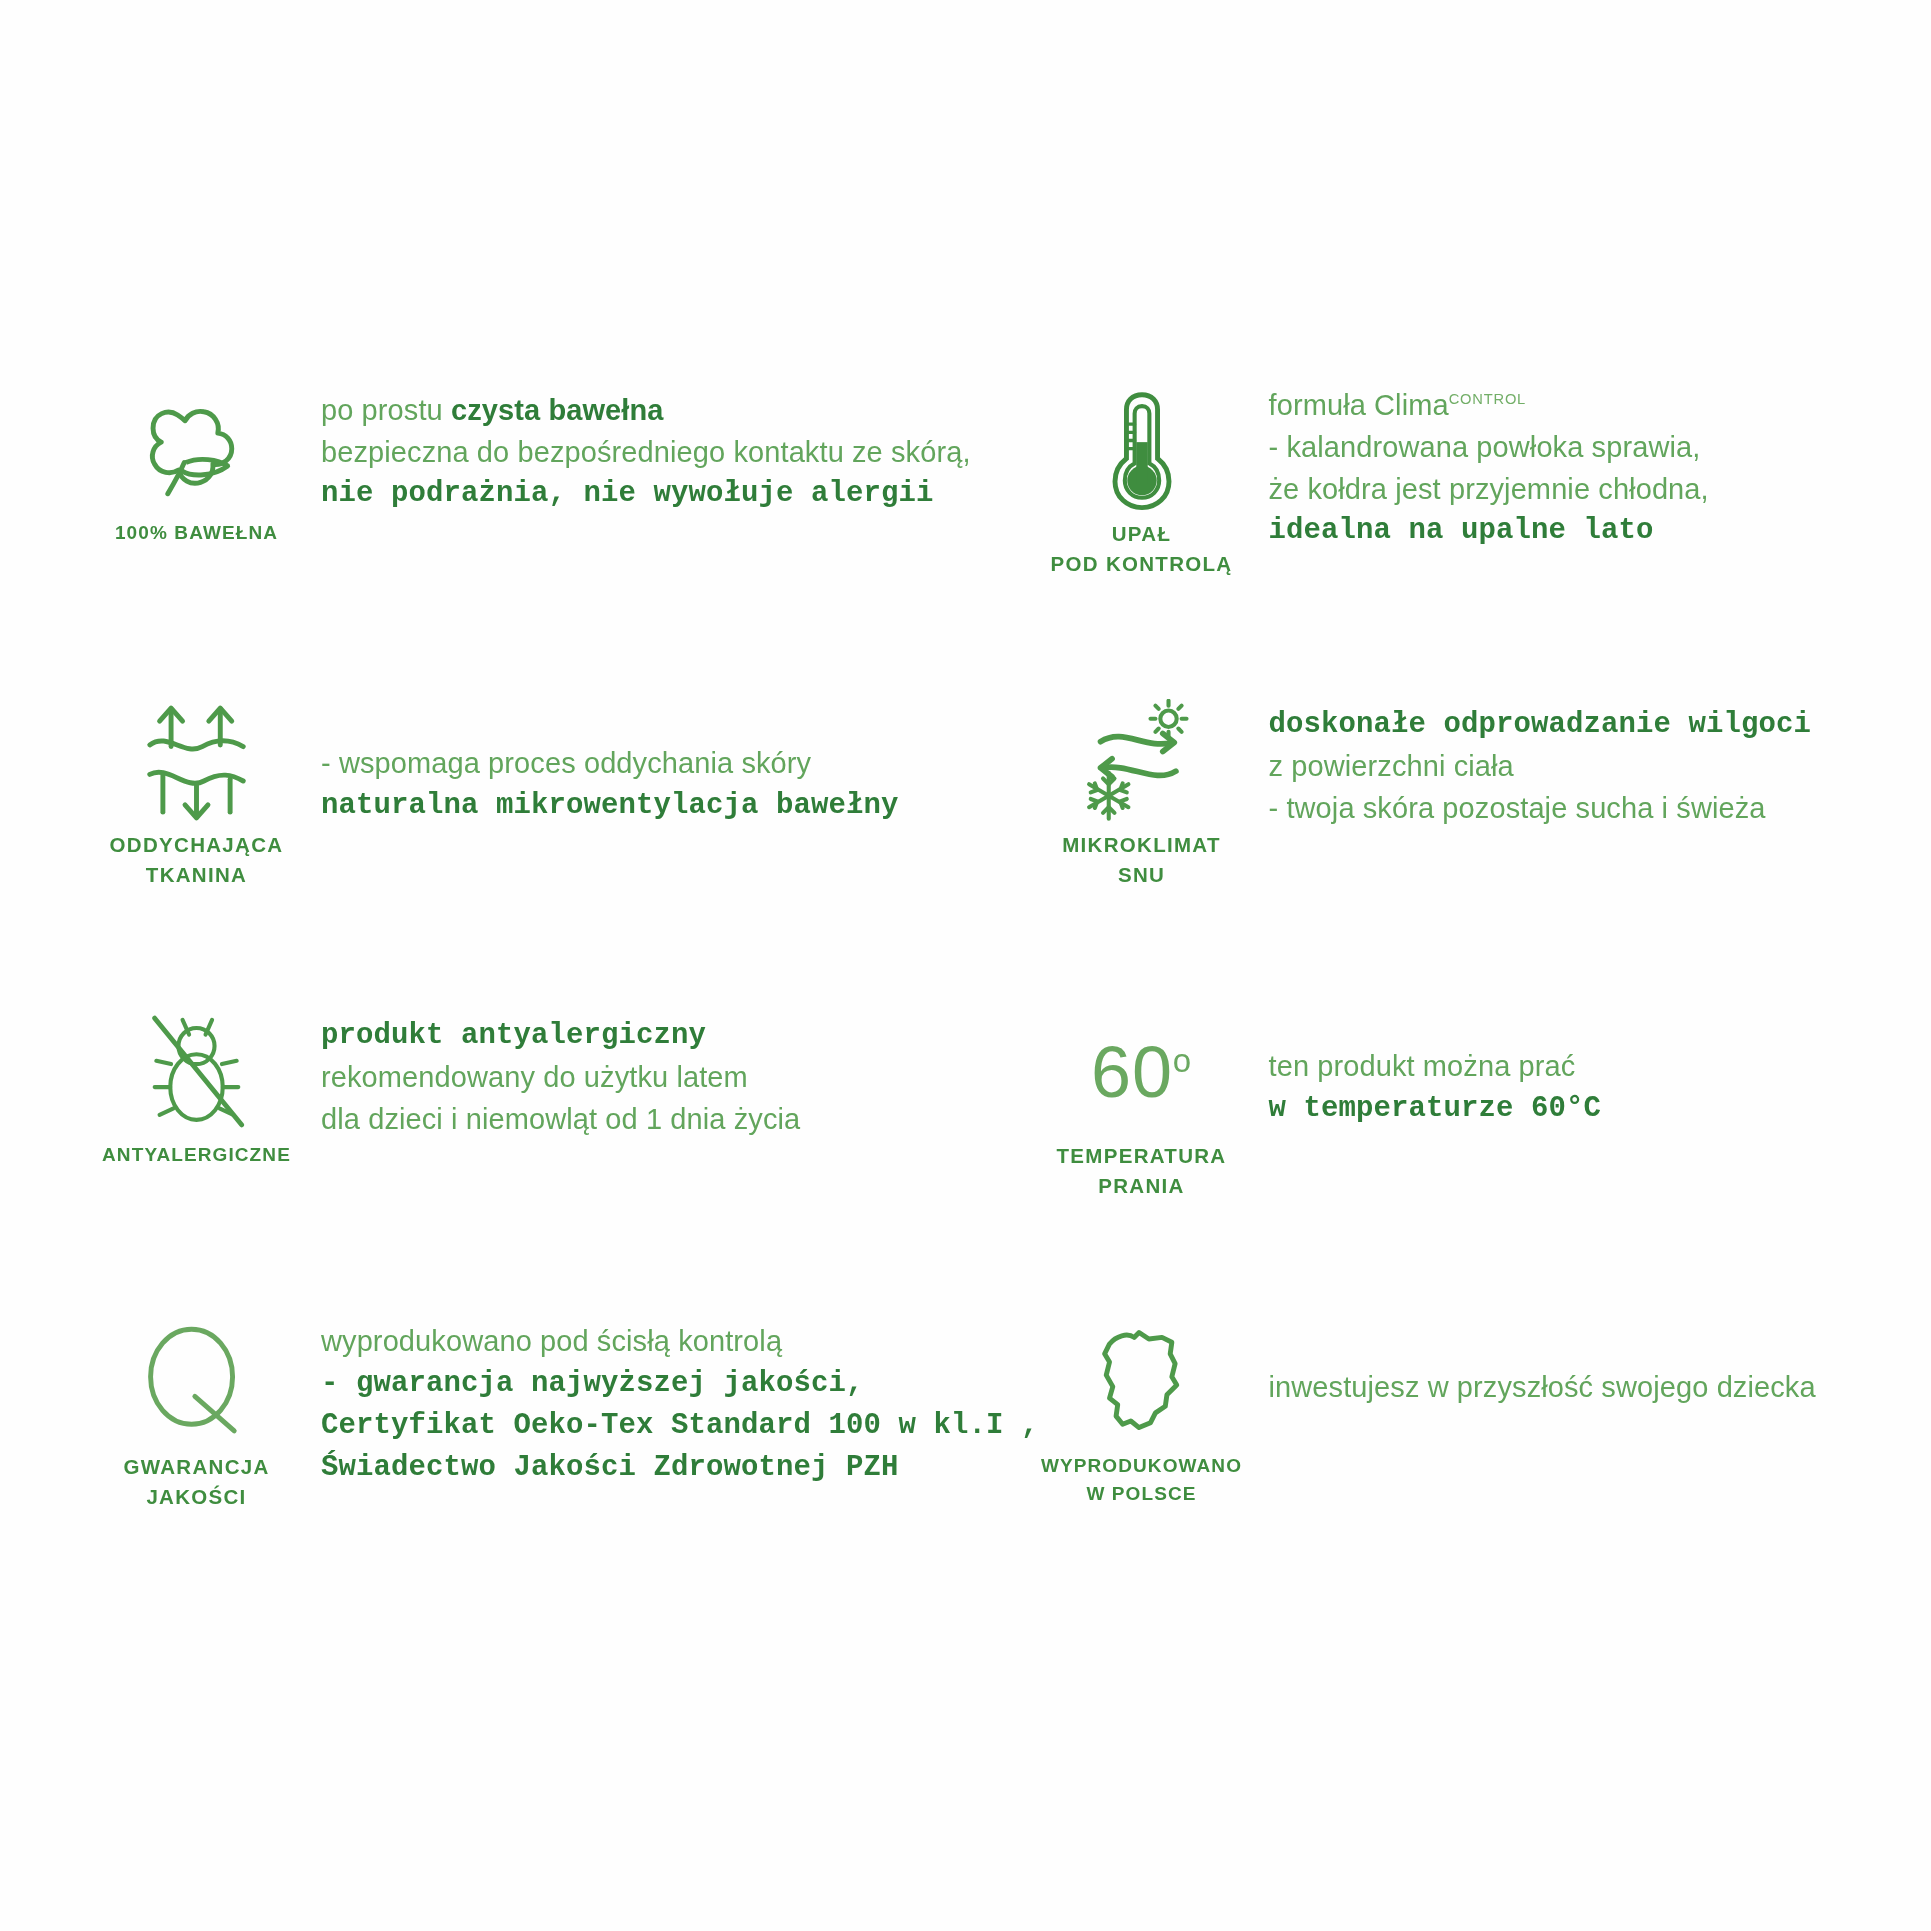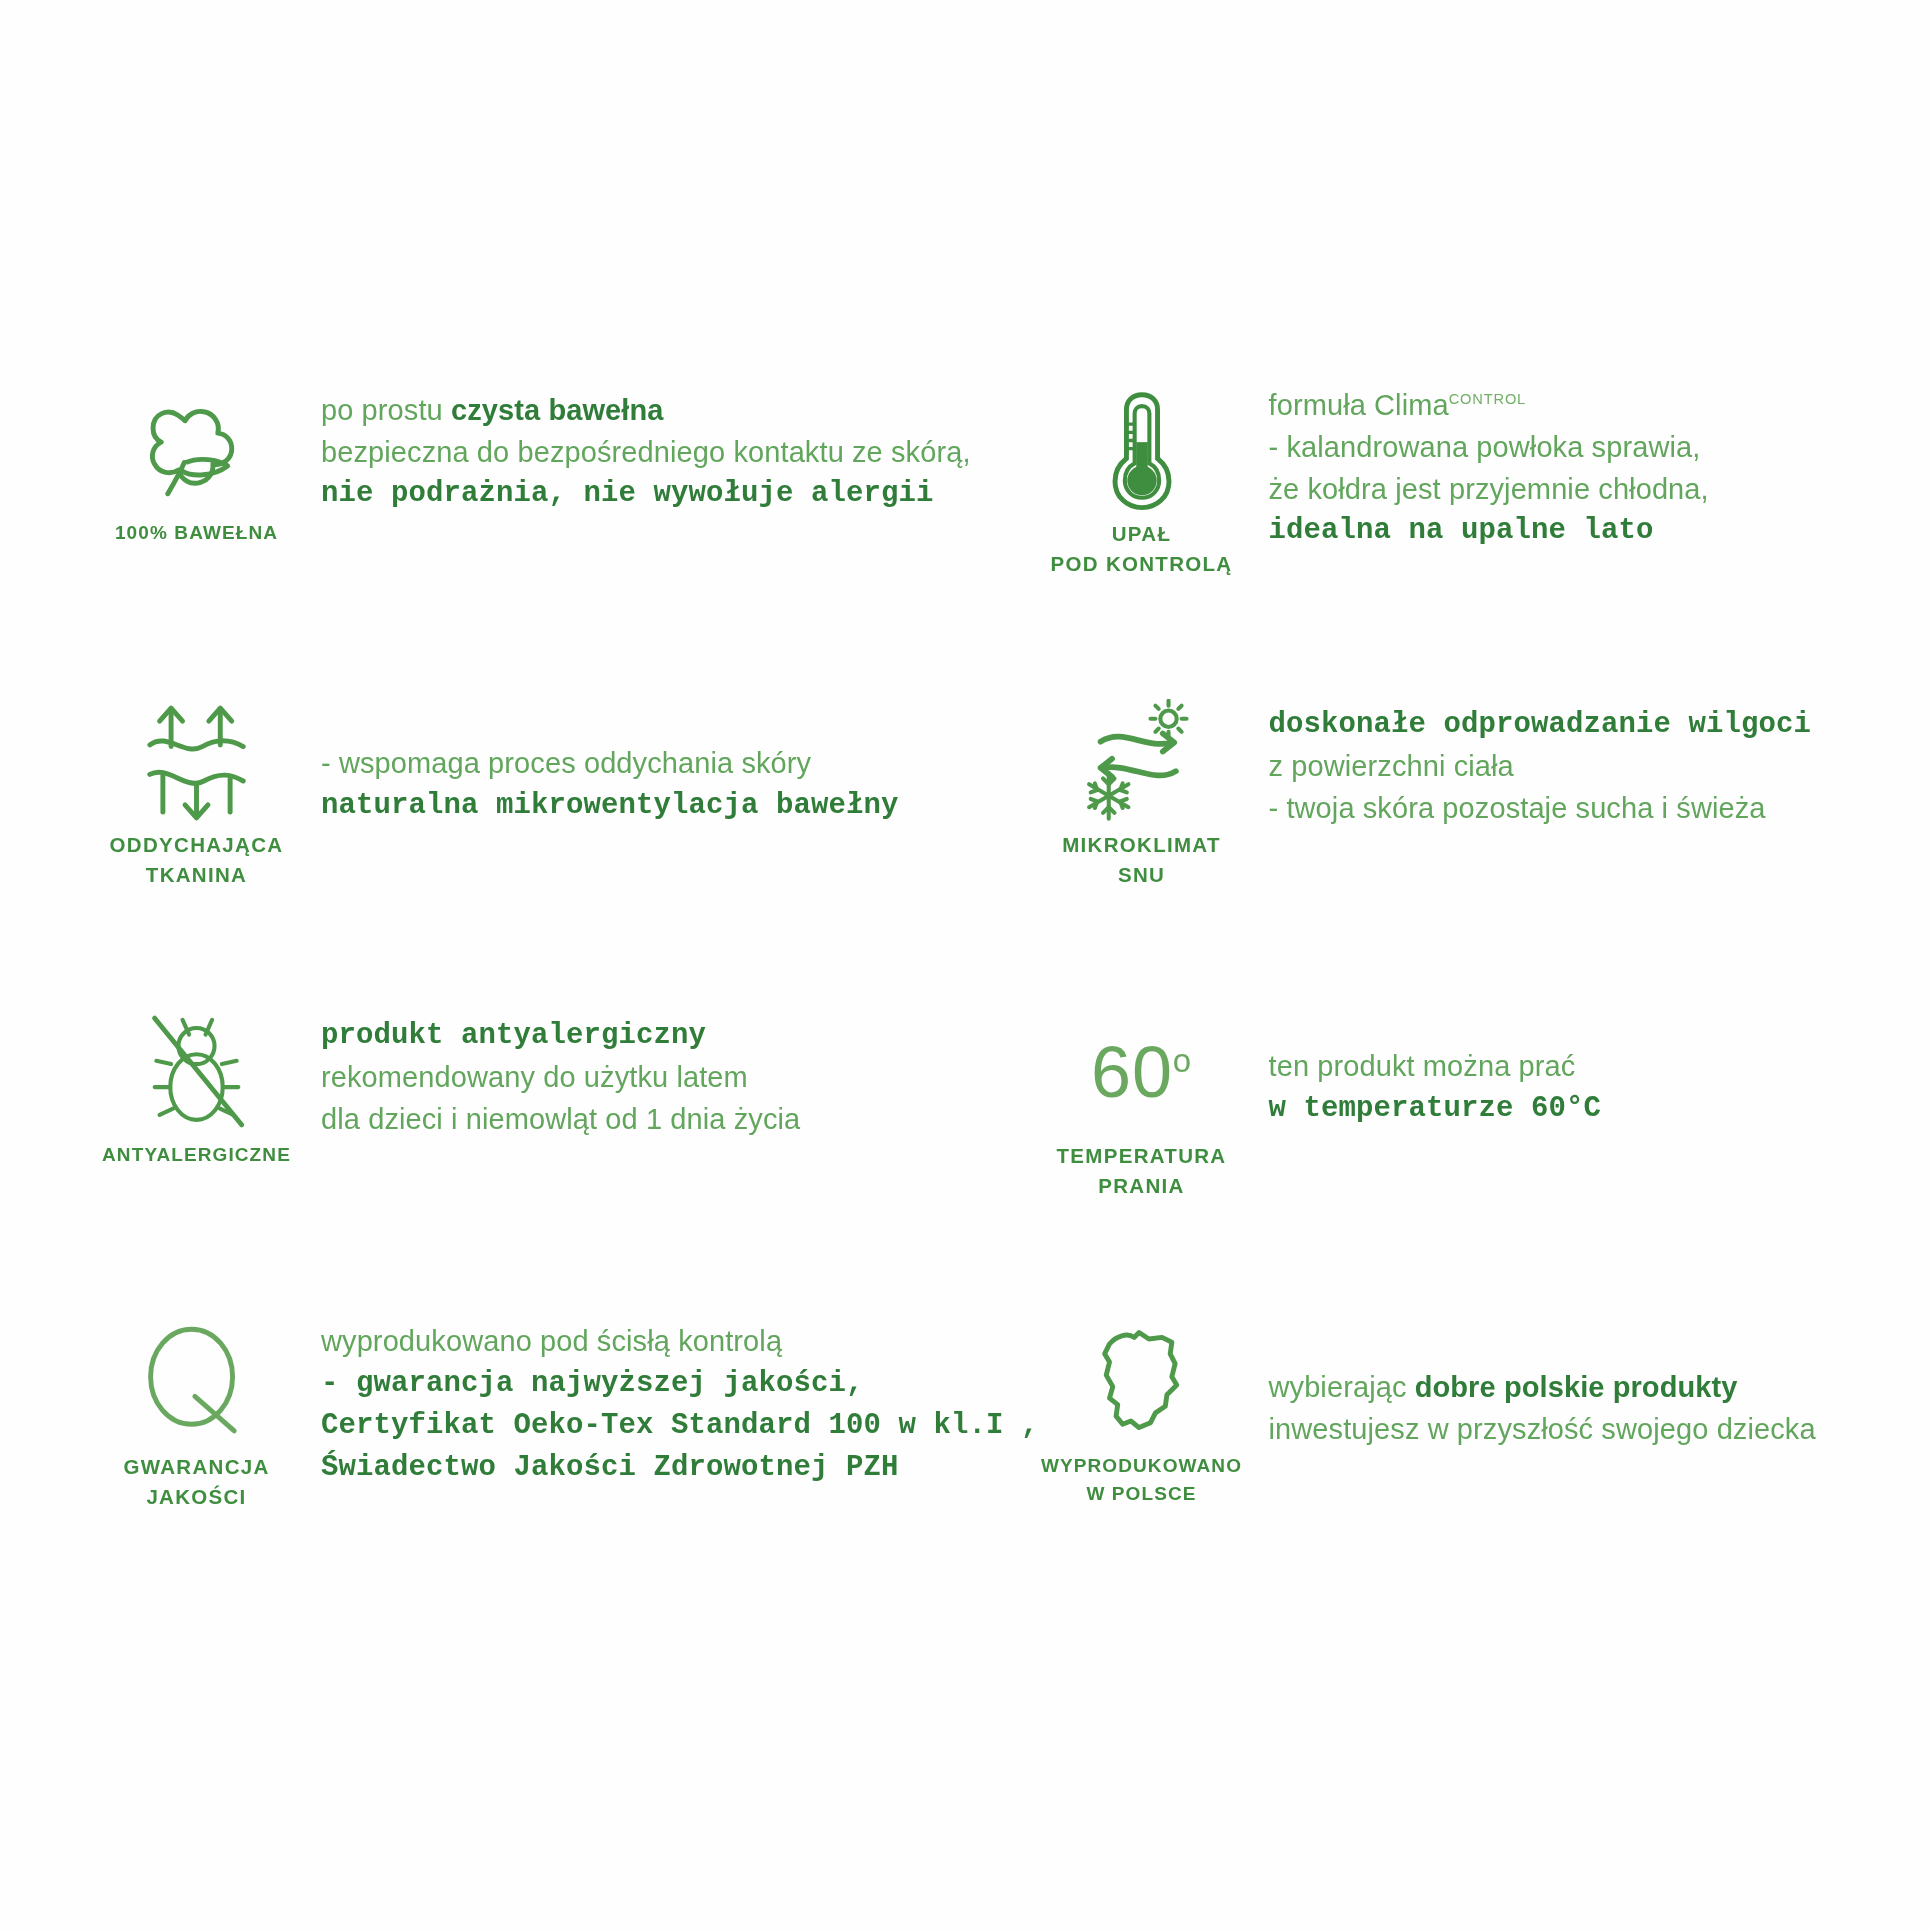--- a/index.html
+++ b/index.html
@@ -374,23 +374,20 @@
             <path d="M36 28 C44 18 58 14 66 20 L72 14 L84 22 L100 20 L112 26 L110 40
                      L116 52 L112 68 L118 78 L106 90 L104 104 L92 112 L86 124 L72 130
                      L62 122 L52 126 L44 116 L46 102 L36 94 L40 80 L32 66 L36 50 L30 40 Z" stroke="#4e9a4a" stroke-width="6" fill="none" stroke-linejoin="round"></path>
           </svg>
         </div>
         <div class="badge-label small">WYPRODUKOWANO
 W POLSCE</div>
       </div>
       <div class="copy">
         <div class="line">
-          <span>wybierając </span><b>dobre polskie produkty</b>
-        </div>
-        <div class="line">
           <span>inwestujesz w przyszłość swojego dziecka</span>
         </div>
       </div>
     </div>
 
   </div>
 </div>
 
 
 </body></html>

